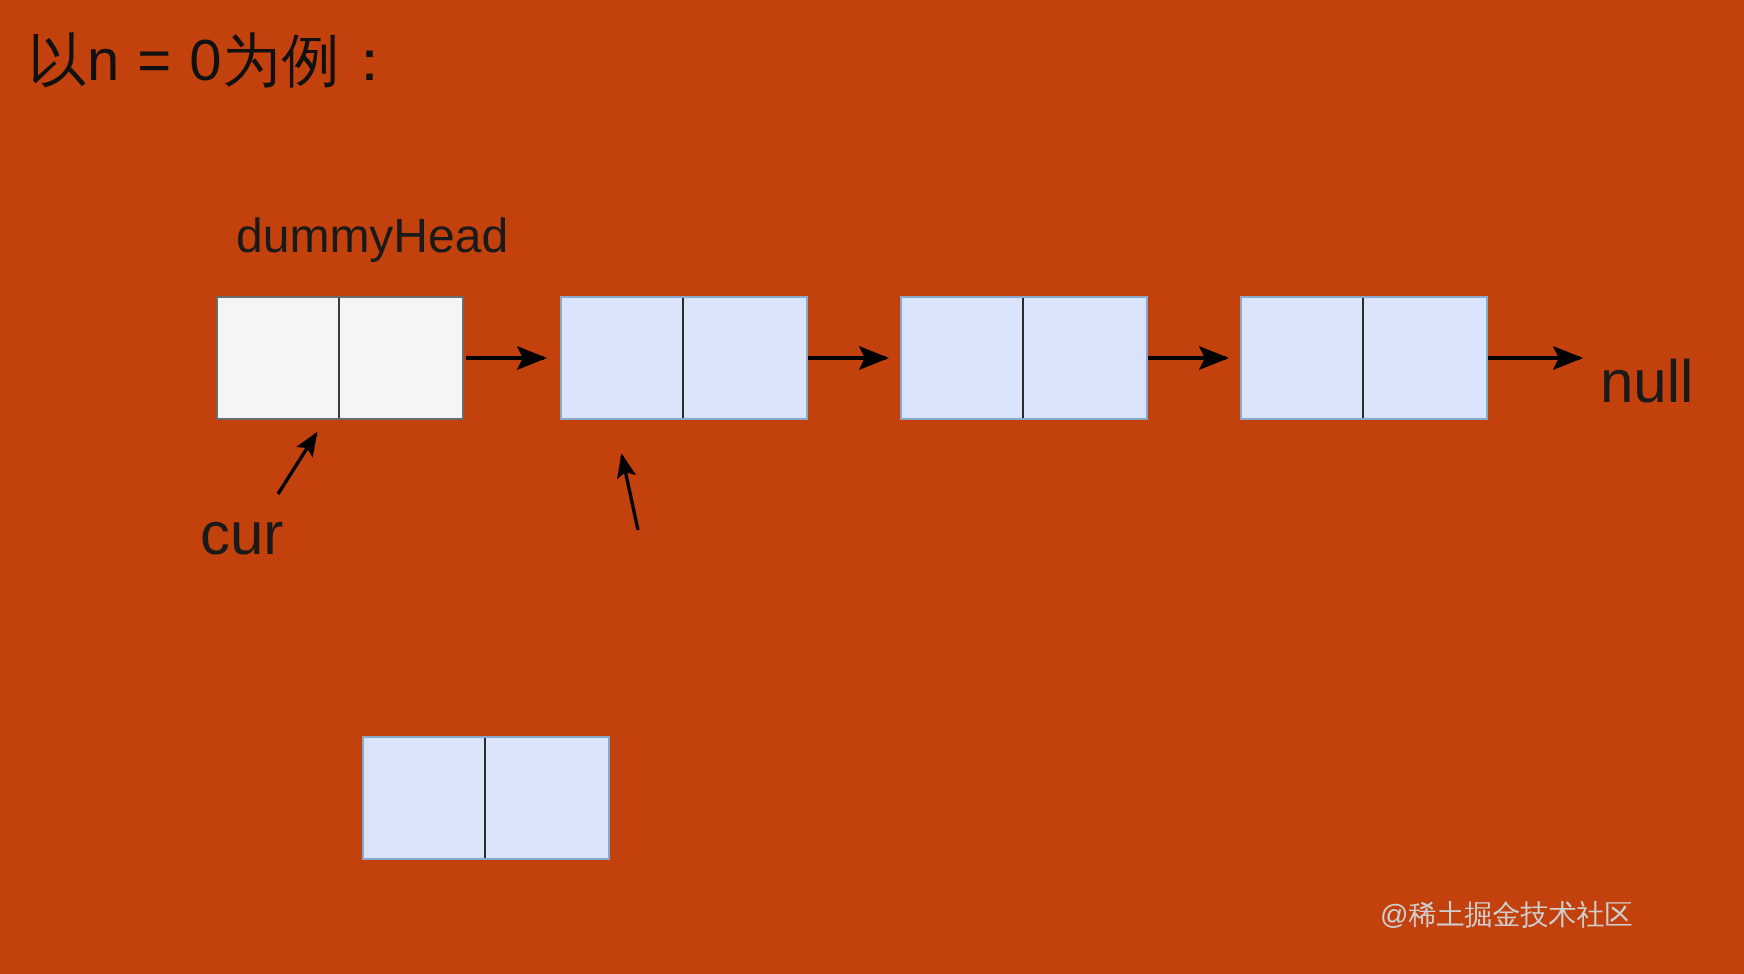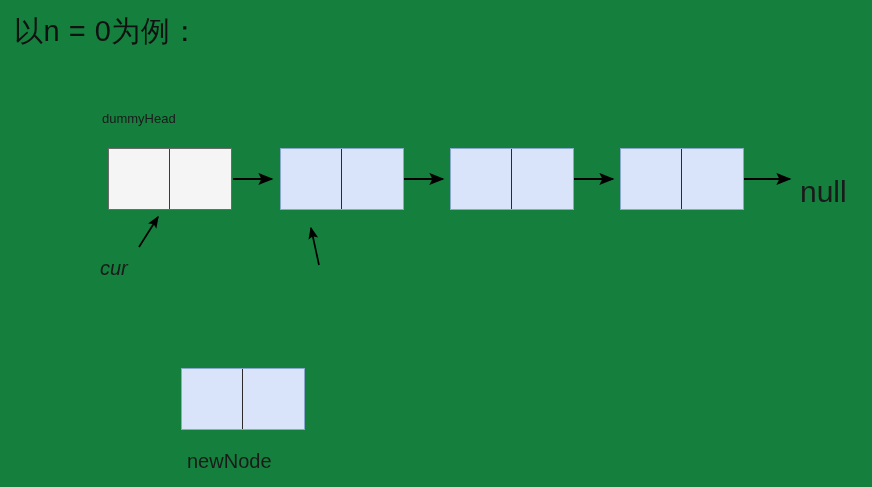--- a/index.html
+++ b/index.html
@@ -8,21 +8,21 @@
     background: #ffffff;
   }
   body {
     font-family: "Liberation Sans", "DejaVu Sans", sans-serif;
     color: #1a1a1a;
   }
   #canvas {
     position: relative;
     width: 872px;
     height: 487px;
-    background: #15803d;
+    background: #c2410c;
     overflow: hidden;
   }
   .abs { position: absolute; }
 
   
   #title {
     left: 14px;
     top: 12px;
     font-size: 29px;
     line-height: 38px;
@@ -57,31 +57,30 @@
   .node.blue .cell:first-child {
     border-right: 1.6px solid #2b2b2b;
   }
 
   
   .label {
     white-space: nowrap;
     color: #1a1a1a;
   }
   #label-dummyhead {
-    left: 102px;
+    left: 118px;
     top: 107px;
-    font-size: 13px;
+    font-size: 24px;
     line-height: 24px;
   }
   #label-cur {
     left: 100px;
     top: 249px;
-    font-size: 20px;
+    font-size: 30px;
     line-height: 38px;
-    font-style: italic;
   }
   #label-curnext {
     left: 279px;
     top: 270px;
     font-size: 20px;
     line-height: 24px;
   }
   #label-null {
     left: 800px;
     top: 173px;
@@ -146,22 +145,22 @@
   <div class="abs node blue" style="left:181px; top:368px;">
     <div class="cell"></div>
     <div class="cell"></div>
   </div>
 
   <div class="abs label" id="label-null">null</div>
 
   <div class="abs label" id="label-cur">cur</div>
 
 
-  <div class="abs label" id="label-newnode">newNode</div>
 
+  <div class="abs label" id="watermark">@稀土掘金技术社区</div>
 
   <svg class="abs" id="arrows" viewBox="0 0 872 487">
     <defs>
       <marker id="ah" markerWidth="9" markerHeight="9" refX="7.2" refY="3.2" orient="auto" markerUnits="strokeWidth">
         <path d="M0,0 L8,3.2 L0,6.4 L1.6,3.2 z" fill="#000000"></path>
       </marker>
       <marker id="ahs" markerWidth="8" markerHeight="8" refX="6.4" refY="2.9" orient="auto" markerUnits="strokeWidth">
         <path d="M0,0 L7.2,2.9 L0,5.8 L1.5,2.9 z" fill="#000000"></path>
       </marker>
     </defs>

